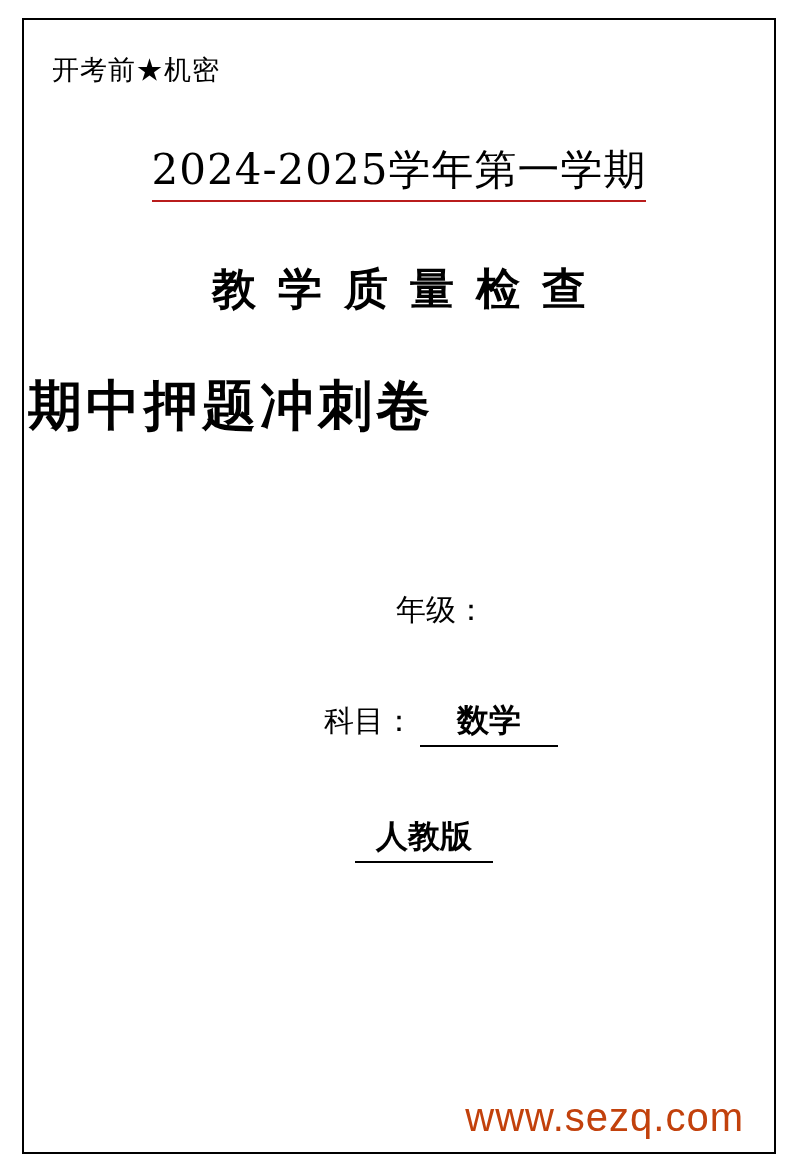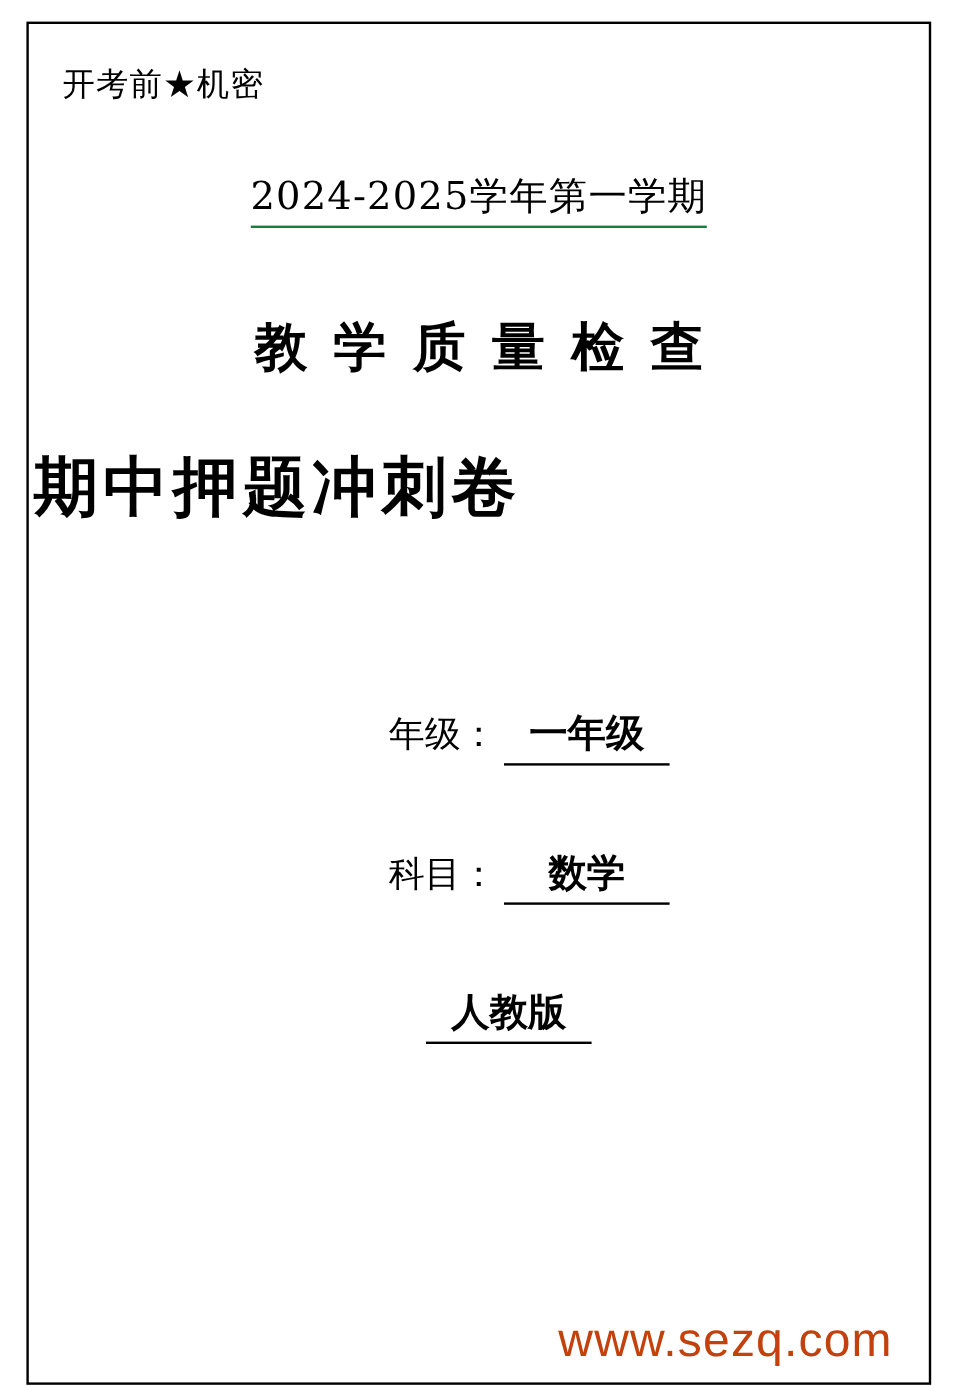--- a/index.html
+++ b/index.html
@@ -41,23 +41,23 @@
   }
   .term-line {
     position: absolute;
     left: 0;
     right: 0;
     top: 122px;
     text-align: center;
   }
   .term-line span {
     display: inline-block;
-    font-size: 32px;
+    font-size: 42px;
     letter-spacing: 1px;
-    border-bottom: 2px solid #15803d;
+    border-bottom: 2px solid #b91c1c;
     padding-bottom: 2px;
     font-family: "DejaVu Serif", "Liberation Serif", serif;
   }
   .title-main {
     position: absolute;
     left: 0;
     right: 0;
     top: 240px;
     text-align: center;
     font-size: 44px;
@@ -133,21 +133,20 @@
     </div>
 
     <div class="title-main">教学质量检查</div>
 
     <div class="title-sub">期中押题冲刺卷</div>
 
     <div class="fields">
 
       <div class="field-row row-grade">
         <span class="label">年级：</span>
-        <span class="value">一年级</span>
       </div>
 
       <div class="field-row row-subject">
         <span class="label">科目：</span>
         <span class="value">数学</span>
       </div>
 
       <div class="field-row row-edition">
         <span class="value">人教版</span>
       </div>

